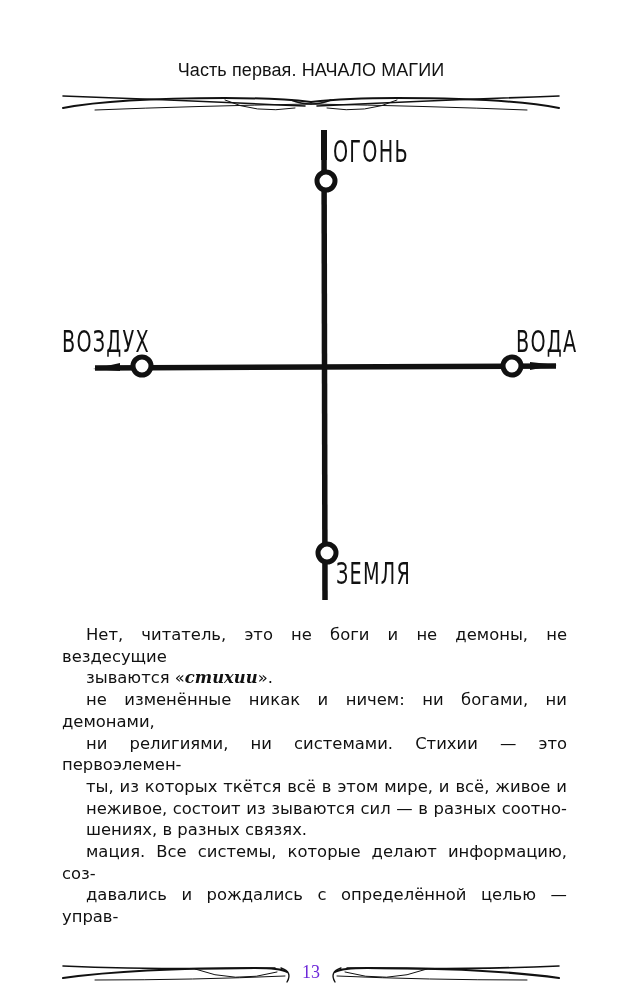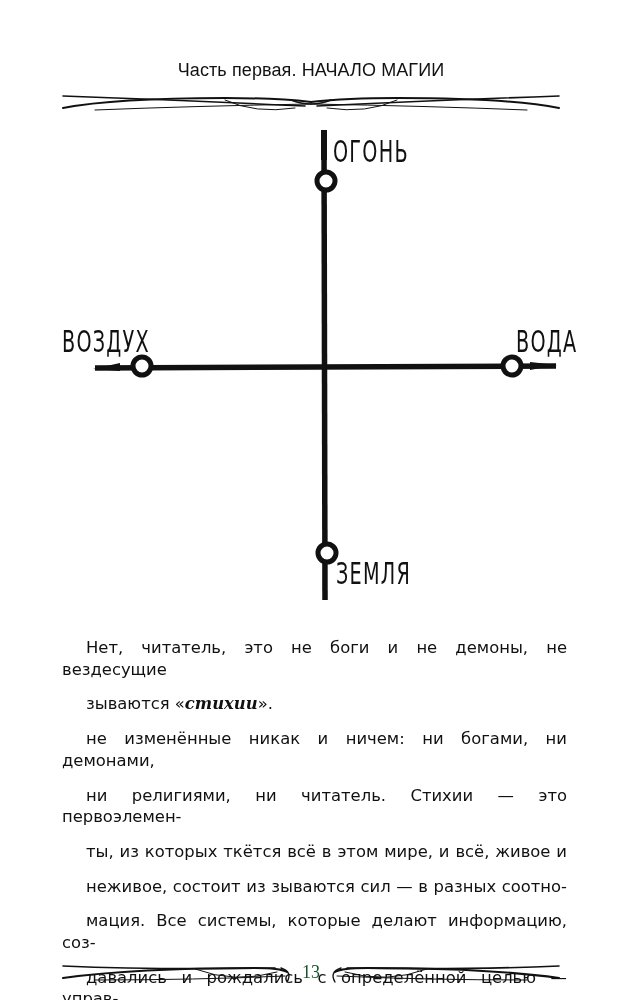--- a/index.html
+++ b/index.html
@@ -33,21 +33,21 @@
     .ornament-top { top: 92px; height: 26px; }
     .ornament-bottom { top: 960px; height: 26px; }
     .page-number {
       position: absolute;
       top: 962px;
       left: 0;
       width: 622px;
       text-align: center;
       font-family: "Liberation Serif", serif;
       font-size: 18px;
-      color: #14532d;
+      color: #6d28d9;
     }
     .diagram {
       position: absolute;
       left: 0;
       top: 0;
       width: 622px;
       height: 620px;
     }
     .elem-label {
       position: absolute;
@@ -77,21 +77,20 @@
     }
     .para {
       margin: 0;
       text-indent: 24px;
       text-align-last: left;
     }
     .para-line {
       display: block;
       text-align: justify;
       text-align-last: justify;
-      margin-top: 13px;
     }
     .para-line.last {
       text-align-last: left;
     }
     .para-line.first {
       text-indent: 24px;
     }
     .italic-term {
       font-family: "DejaVu Serif", serif;
       font-style: italic;
@@ -140,23 +139,24 @@
 <div class="elem-label label-water">ВОДА</div>
 <div class="elem-label label-earth">ЗЕМЛЯ</div>
 
 <div class="body-text">
   <div class="para">
     <span class="para-line first">Нет, читатель, это не боги и не демоны, не вездесущие</span>
     <span class="para-line last"><span>зываются «</span><span class="italic-term">стихии</span><span>».</span></span>
   </div>
   <div class="para">
     <span class="para-line">не изменённые никак и ничем: ни богами, ни демонами,</span>
-    <span class="para-line">ни религиями, ни читатель. Стихии — это первоэлемен-</span>
+    <span class="para-line">ни религиями, ни системами. Стихии — это первоэлемен-</span>
     <span class="para-line">ты, из которых ткётся всё в этом мире, и всё, живое и</span>
     <span class="para-line">неживое, состоит из зываются сил — в разных соотно-</span>
+    <span class="para-line last">шениях, в разных связях.</span>
   </div>
   <div class="para">
     <span class="para-line">мация. Все системы, которые делают информацию, соз-</span>
     <span class="para-line">давались и рождались с определённой целью — управ-</span>
 
   </div>
 
 </div>
 
 <svg class="ornament ornament-bottom" viewBox="0 0 512 26" preserveAspectRatio="none">

